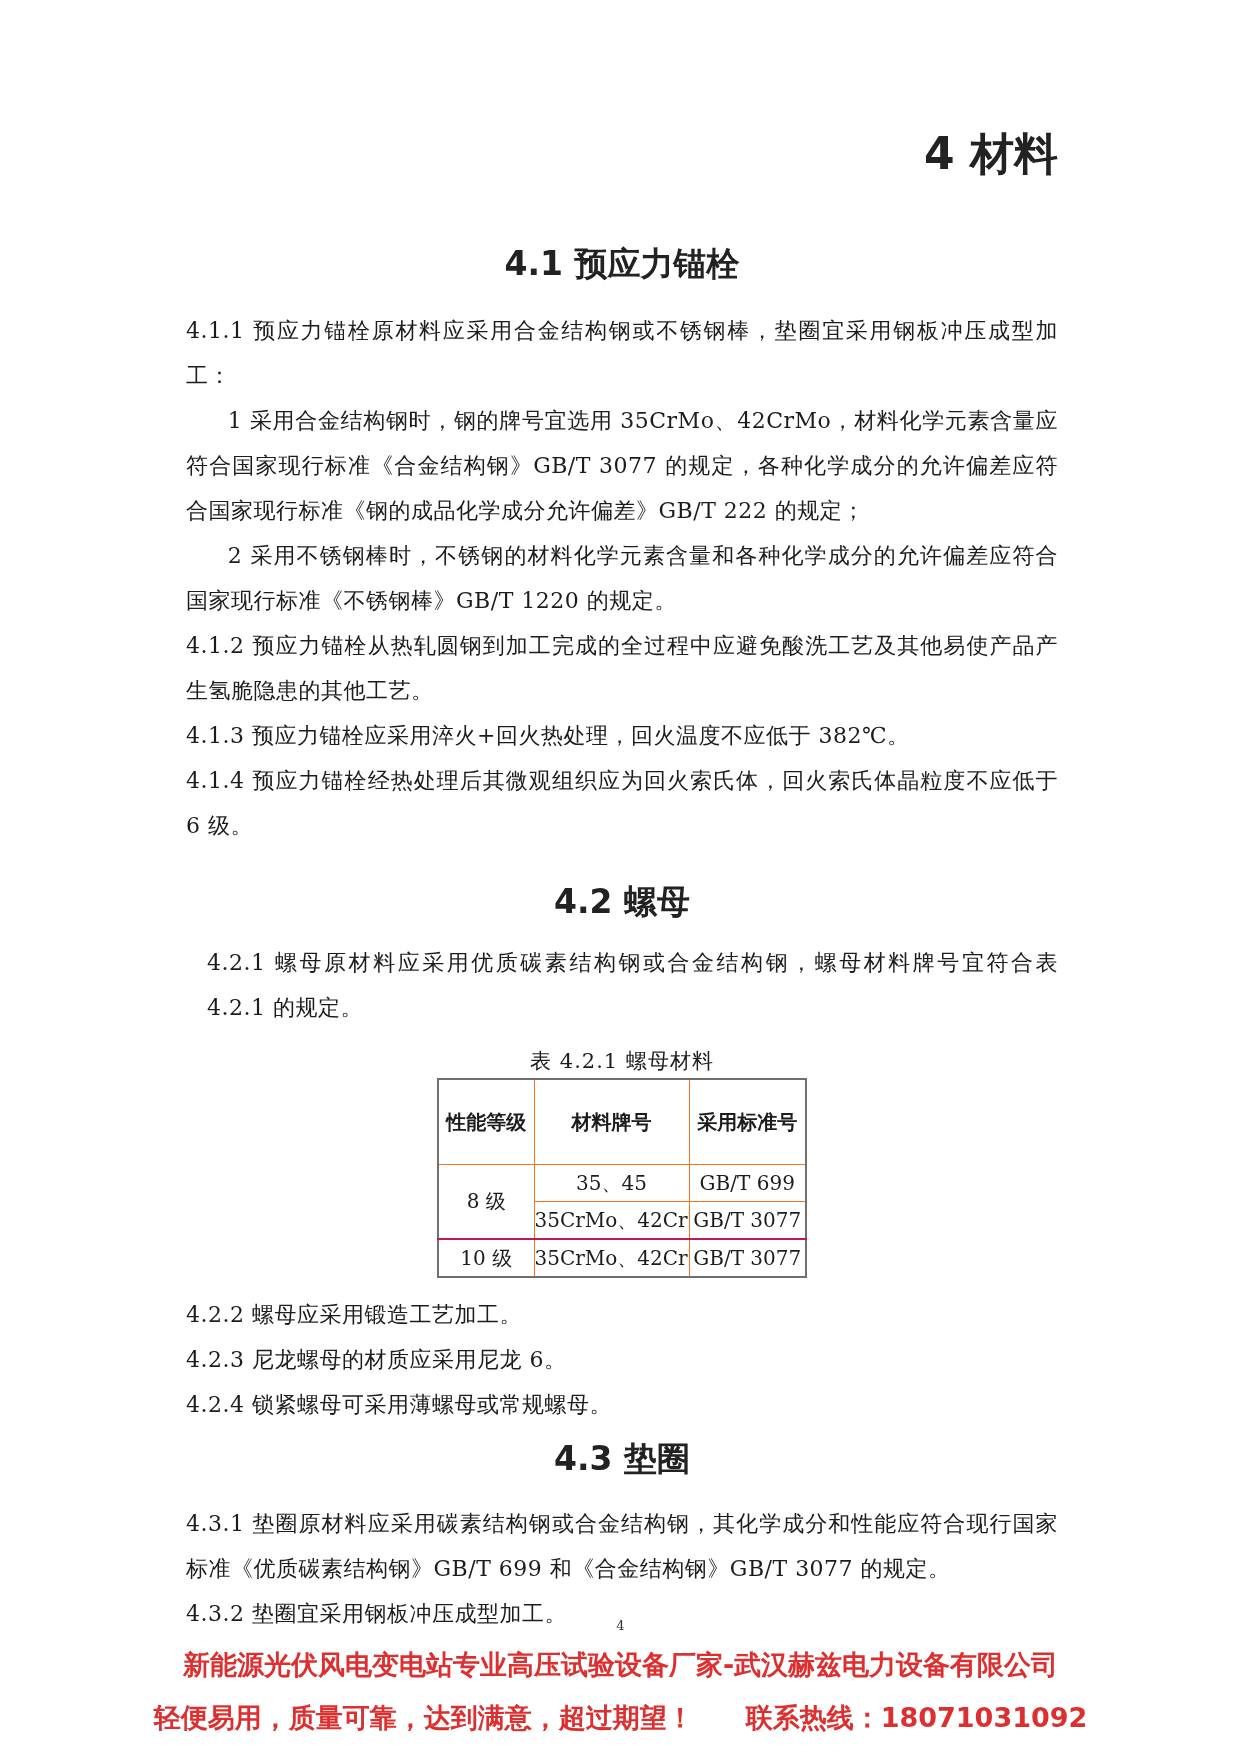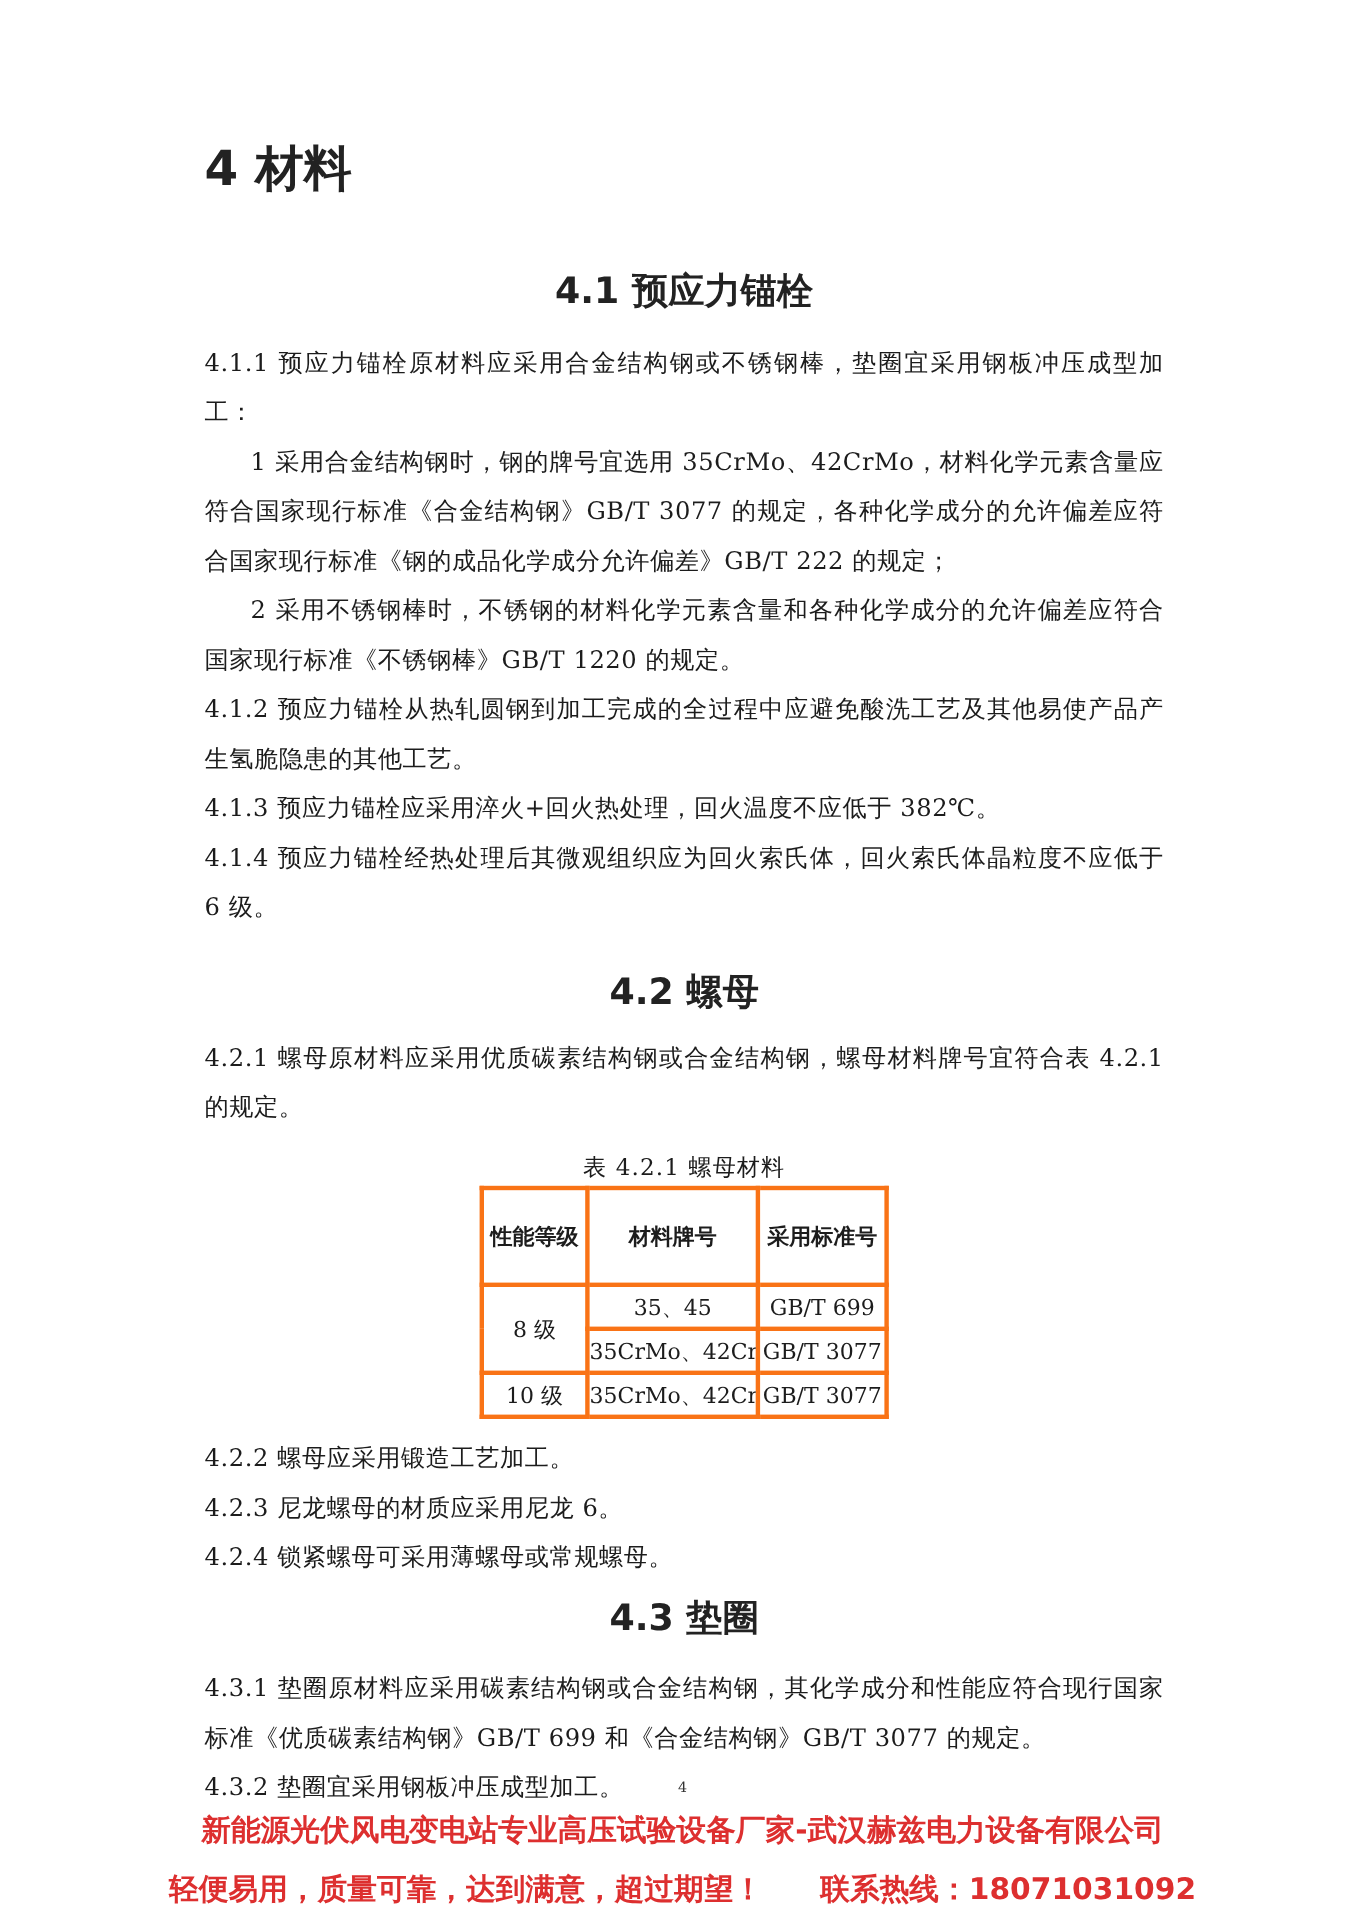--- a/index.html
+++ b/index.html
@@ -14,21 +14,21 @@
     box-sizing: border-box;
     width: 1241px; height: 1754px;
     padding: 128px 183px 0 186px;
     position: relative;
   }
   h1.chapter-title {
     margin: 0; padding: 0;
     font-family: "DejaVu Sans", "Liberation Sans", sans-serif;
     font-weight: bold;
     font-size: 44px; line-height: 52px;
-    text-align: left;
+    text-align: right;
     color: #222222;
   }
   h2.section-heading {
     margin: 16px; padding: 0;
     font-family: "DejaVu Sans", "Liberation Sans", sans-serif;
     font-weight: bold;
     font-size: 33px; line-height: 44px;
     text-align: center;
     color: #222222;
   }
@@ -36,39 +36,39 @@
   h2.s42 { margin-top: 32px; }
   h2.s43 { margin-top: 10px; }
   p.body-text {
     margin: 0; padding: 0;
     font-size: 22px;
     line-height: 45px;
     text-align: justify;
     letter-spacing: 0.5px;
   }
   p.first-after-heading { margin-top: 22px; }
-  p.p421 { margin-top: 16px; }
+  p.p421 { margin-top: 16px; margin-left: 21px; }
   p.p422 { margin-top: 14px; }
   p.p431 { margin-top: 20px; }
   p.indent { text-indent: 1.9em; }
   .table-caption {
     margin-top: 16px;
     font-size: 21px; line-height: 30px;
     text-align: center;
     letter-spacing: 1px;
   }
   table.nut-table {
     border-collapse: collapse;
     margin: 2px auto 0 auto;
     table-layout: fixed;
     width: 368px;
     border: 2px solid #6f6f6f;
   }
   table.nut-table th, table.nut-table td {
-    border: 4px solid #f97316;
+    border: 1px solid #f97316;
     text-align: center;
     vertical-align: middle;
     padding: 0;
     overflow: hidden;
     white-space: nowrap;
   }
   table.nut-table col.c1 { width: 96px; }
   table.nut-table col.c2 { width: 155px; }
   table.nut-table col.c3 { width: 117px; }
   table.nut-table th {

